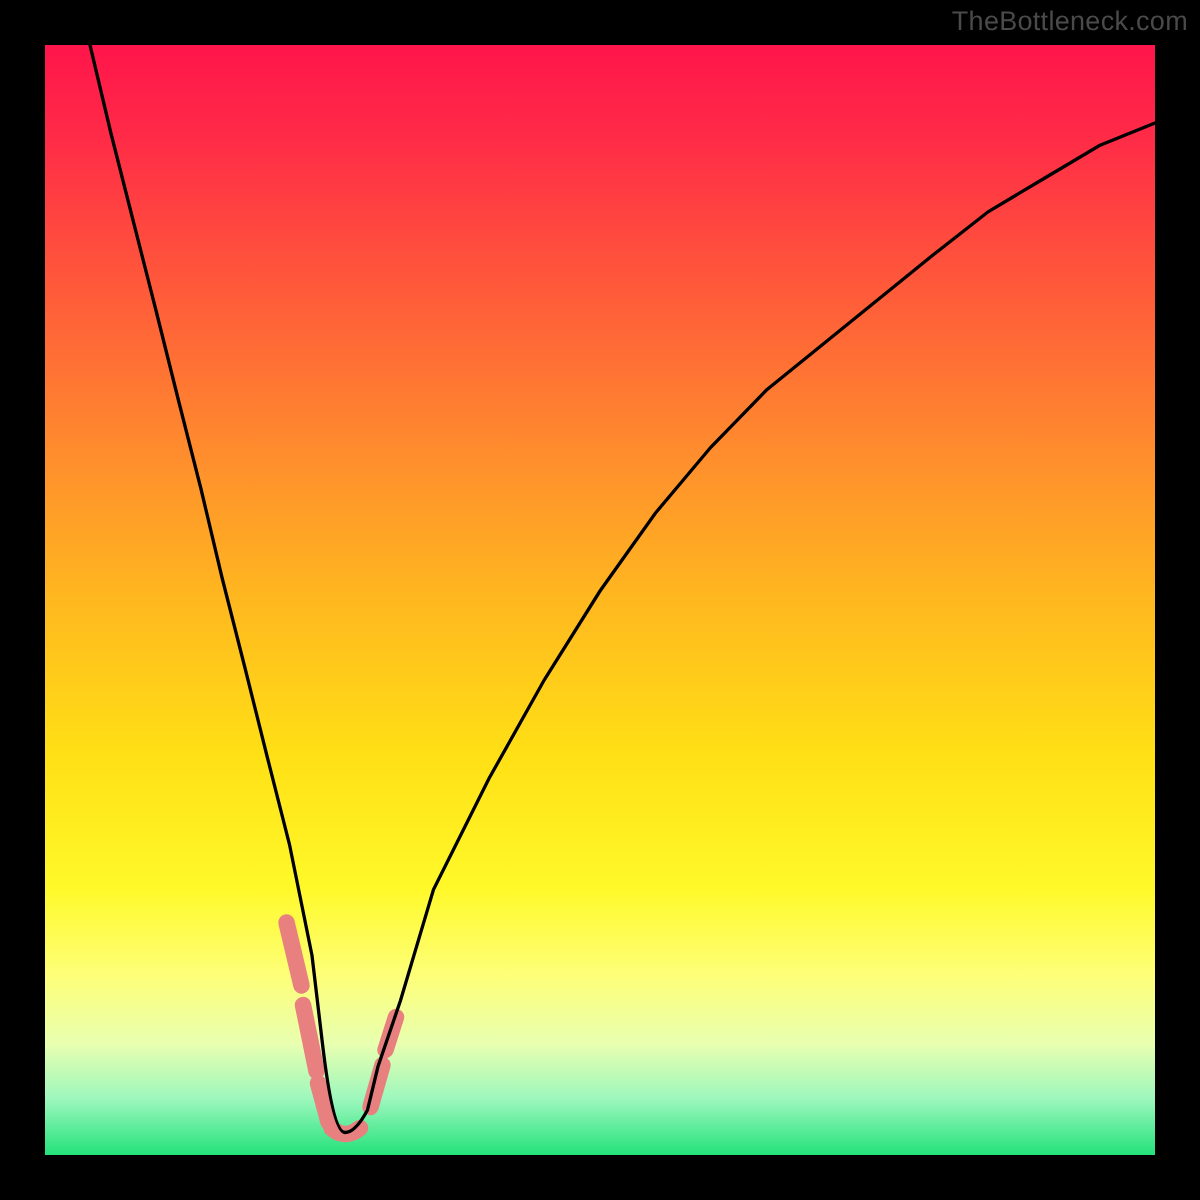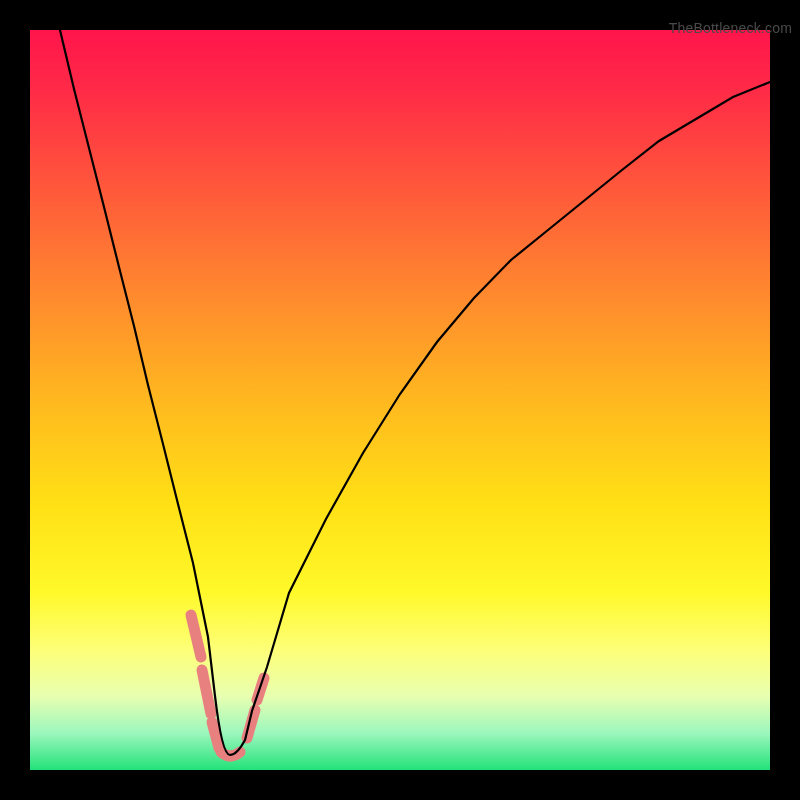--- a/index.html
+++ b/index.html
@@ -40,24 +40,24 @@
       #ffb81f 50%,
       #ffe015 64%,
       #fff92a 76%,
       #fdff7a 84%,
       #e8ffb0 90%,
       #9cf7bd 95%,
       #23e27a 100%);
   }
   .watermark {
     position: absolute;
-    top: 20px;
+    top: 4px;
     right: 8px;
     color: #4a4a4a;
-    font-size: 14px;
+    font-size: 18px;
     font-weight: 500;
     letter-spacing: 0.2px;
   }
   svg.curve {
     position: absolute;
     left: 0;
     top: 0;
     width: 740px;
     height: 740px;
     overflow: visible;

